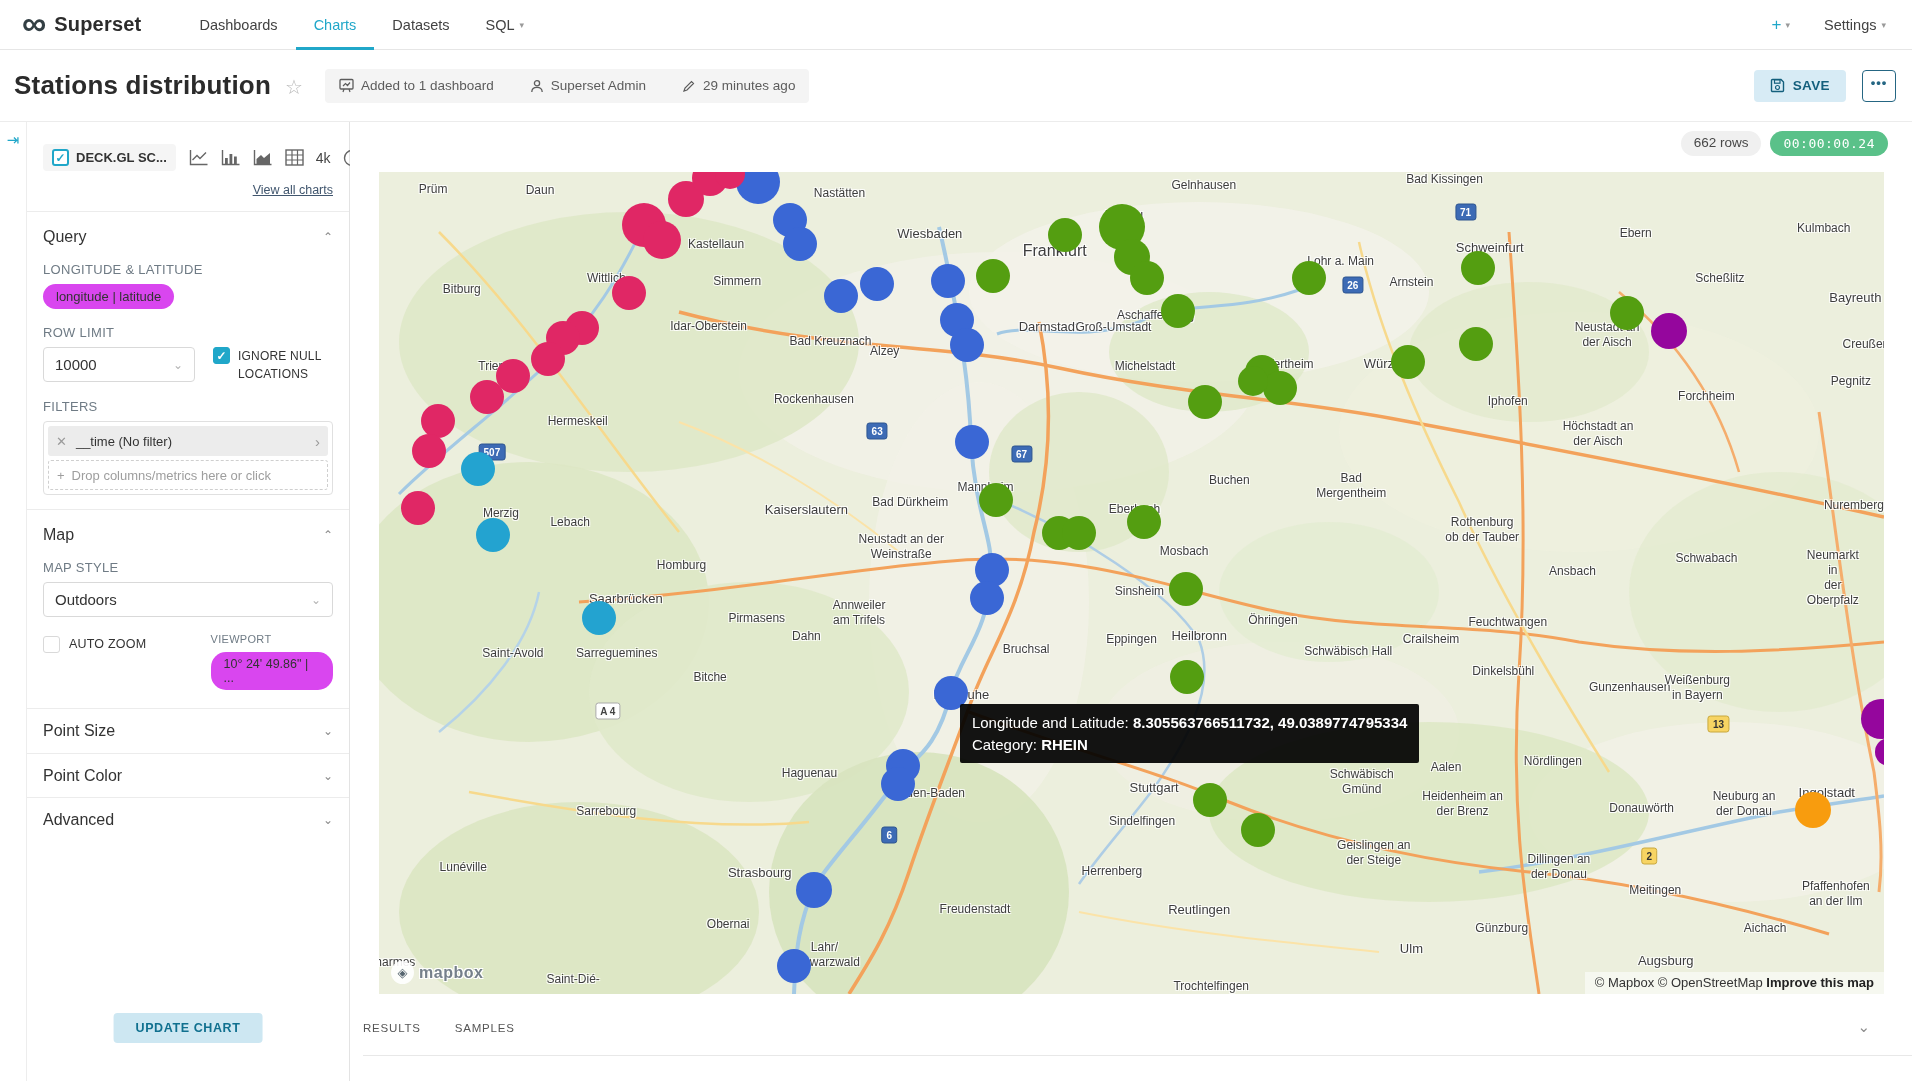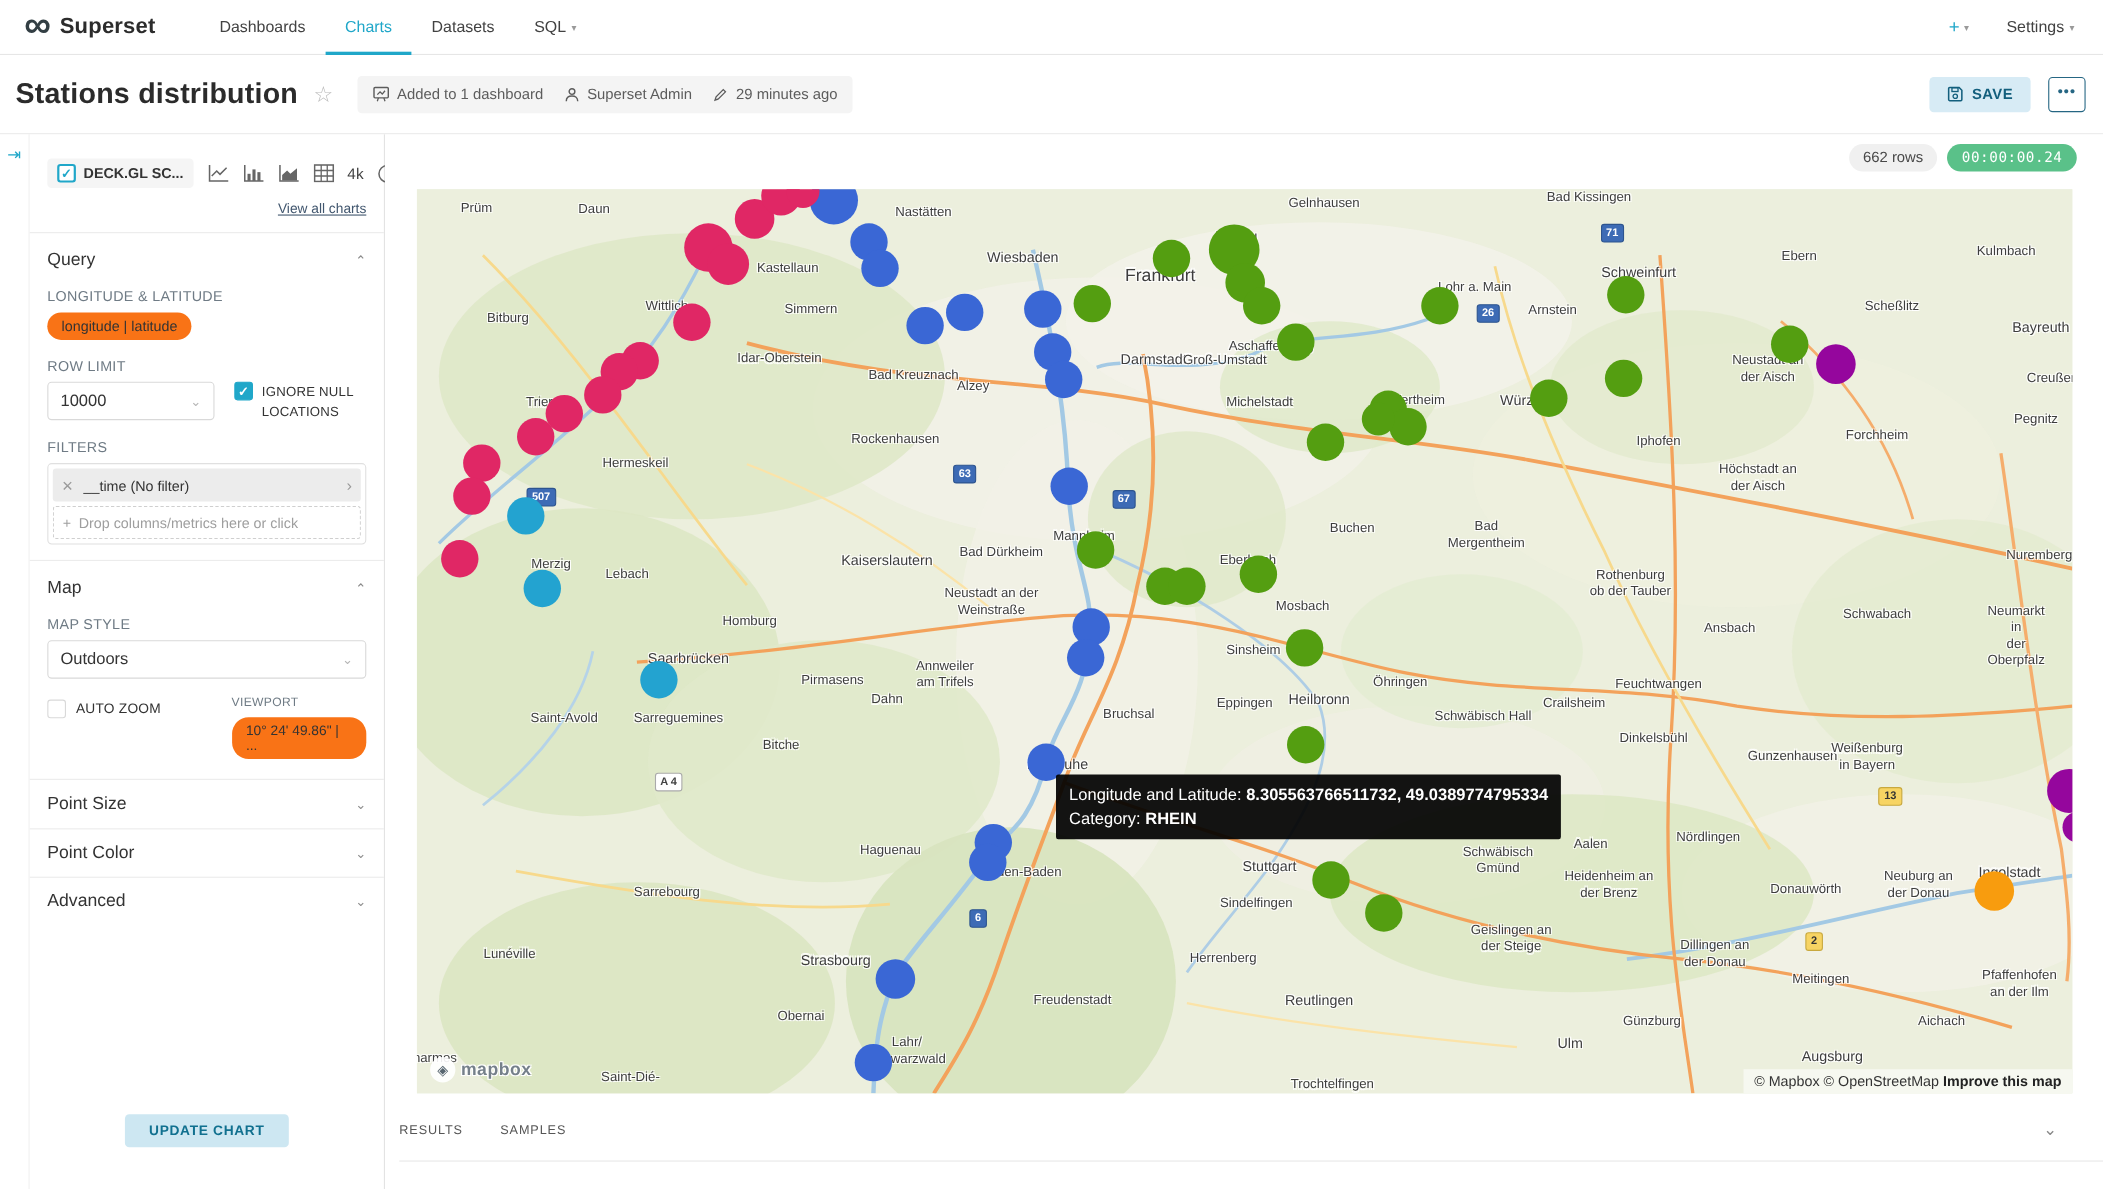--- a/index.html
+++ b/index.html
@@ -21,21 +21,21 @@
   .caret { font-size:9px; color:#9a9a9a; }
   .nav-right { margin-left:auto; display:flex; align-items:center; gap:34px; margin-right:26px; }
   .plus-menu { color:#20a7c9; font-size:17px; display:flex; align-items:center; gap:4px; }
   .settings-menu { font-size:14.5px; color:#424242; display:flex; align-items:center; gap:5px; }
 
   
   .chart-header { position:absolute; top:50px; left:0; right:0; height:72px; background:#fff;
                   border-bottom:1px solid #ececec; display:flex; align-items:center; z-index:90; }
   .chart-title { font-size:26px; font-weight:bold; color:#2b2b2b; margin-left:14px; letter-spacing:.2px; }
   .fav-star { font-size:20px; color:#b9b9b9; margin-left:14px; margin-top:2px; }
-  .meta-pill { display:flex; align-items:center; gap:19px; background:#f4f4f4; border-radius:4px;
+  .meta-pill { display:flex; align-items:center; gap:36px; background:#f4f4f4; border-radius:4px;
                height:34px; padding:0 14px; margin-left:22px; }
   .meta-item { display:flex; align-items:center; gap:7px; font-size:13.5px; color:#5c5c5c; }
   .meta-item svg { display:block; }
   .header-right { margin-left:auto; display:flex; align-items:center; gap:16px; margin-right:16px; }
   .save-btn { display:flex; align-items:center; gap:8px; background:#d7ebf5; color:#135f7d;
               font-weight:bold; font-size:13.5px; letter-spacing:.4px; border:none; border-radius:4px;
               height:32px; padding:0 16px; cursor:pointer; }
   .more-btn { width:34px; height:32px; border:1px solid #256683; border-radius:4px; background:#fff;
               color:#256683; font-size:13px; font-weight:bold; letter-spacing:1px; cursor:pointer;
               display:flex; align-items:center; justify-content:center; padding-bottom:6px; }
@@ -65,21 +65,21 @@
   .viz-icons { display:flex; align-items:center; gap:12px; color:#666; }
   .viz-icons svg { display:block; cursor:pointer; }
   .alt-count { font-size:14px; color:#444; }
   .view-all { display:block; text-align:right; margin-top:12px; font-size:12.5px; color:#41566e;
               text-decoration:underline; cursor:pointer; }
   .divider { border-top:1px solid #ececec; margin:14px -16px 0; }
   .section-head { display:flex; align-items:center; justify-content:space-between; margin-top:16px; cursor:pointer; }
   .section-title { font-size:16px; color:#333; }
   .chev { color:#8c8c8c; font-size:12px; }
   .ctl-label { font-size:13px; color:#6f7b85; letter-spacing:.3px; margin-top:16px; }
-  .pill { display:inline-block; background:#f97316; border-radius:15px; padding:5px 13px; font-size:13px;
+  .pill { display:inline-block; background:#d946ef; border-radius:15px; padding:5px 13px; font-size:13px;
           color:#333; margin-top:7px; cursor:pointer; }
   .rowlimit-row { display:flex; margin-top:0; }
   .rl-col { width:152px; }
   .select-box { display:flex; align-items:center; justify-content:space-between; border:1px solid #d9d9d9;
                 border-radius:4px; height:35px; padding:0 11px; margin-top:7px; font-size:15px; color:#333;
                 background:#fff; cursor:pointer; }
   .select-chev { color:#b5b5b5; font-size:12px; }
   .ignore-col { margin-left:18px; padding-top:38px; display:flex; gap:8px; }
   .ignore-label { font-size:12px; color:#333; letter-spacing:.2px; line-height:1.5; }
   .filters-box { border:1px solid #e0e0e0; border-radius:4px; padding:4px; margin-top:7px; }
@@ -500,21 +500,21 @@
             <div class="map-label" style="left: 78.4%; top: 84.6%;">Dillingen an
 der Donau</div>
             <div class="map-label" style="left: 90.7%; top: 76.9%;">Neuburg an
 der Donau</div>
             <div class="map-label" style="left: 96.2%; top: 75.5%; font-size: 13px;">Ingolstadt</div>
             <div class="map-label" style="left: 84.8%; top: 87.4%;">Meitingen</div>
             <div class="map-label" style="left: 96.8%; top: 87.8%;">Pfaffenhofen
 an der Ilm</div>
             <div class="map-label" style="left: 92.1%; top: 92%;">Aichach</div>
             <div class="map-label" style="left: 85.5%; top: 96%; font-size: 13px;">Augsburg</div>
-            <div class="map-label" style="left: 68.6%; top: 94.5%; font-size: 13px; margin-left: 16px;">Ulm</div>
+            <div class="map-label" style="left: 68.6%; top: 94.5%; font-size: 13px;">Ulm</div>
             <div class="map-label" style="left: 74.6%; top: 92%;">Günzburg</div>
             <div class="map-label" style="left: 55.3%; top: 99%;">Trochtelfingen</div>
           </div>
         <div>
             <div class="shield shield-blue" style="left: 72.2%; top: 4.9%;">71</div>
             <div class="shield shield-blue" style="left: 64.7%; top: 13.8%;">26</div>
             <div class="shield shield-blue" style="left: 33.1%; top: 31.5%;">63</div>
             <div class="shield shield-blue" style="left: 42.7%; top: 34.3%;">67</div>
             <div class="shield shield-blue" style="left: 7.5%; top: 34.1%;">507</div>
             <div class="shield shield-blue" style="left: 33.9%; top: 80.7%;">6</div>

